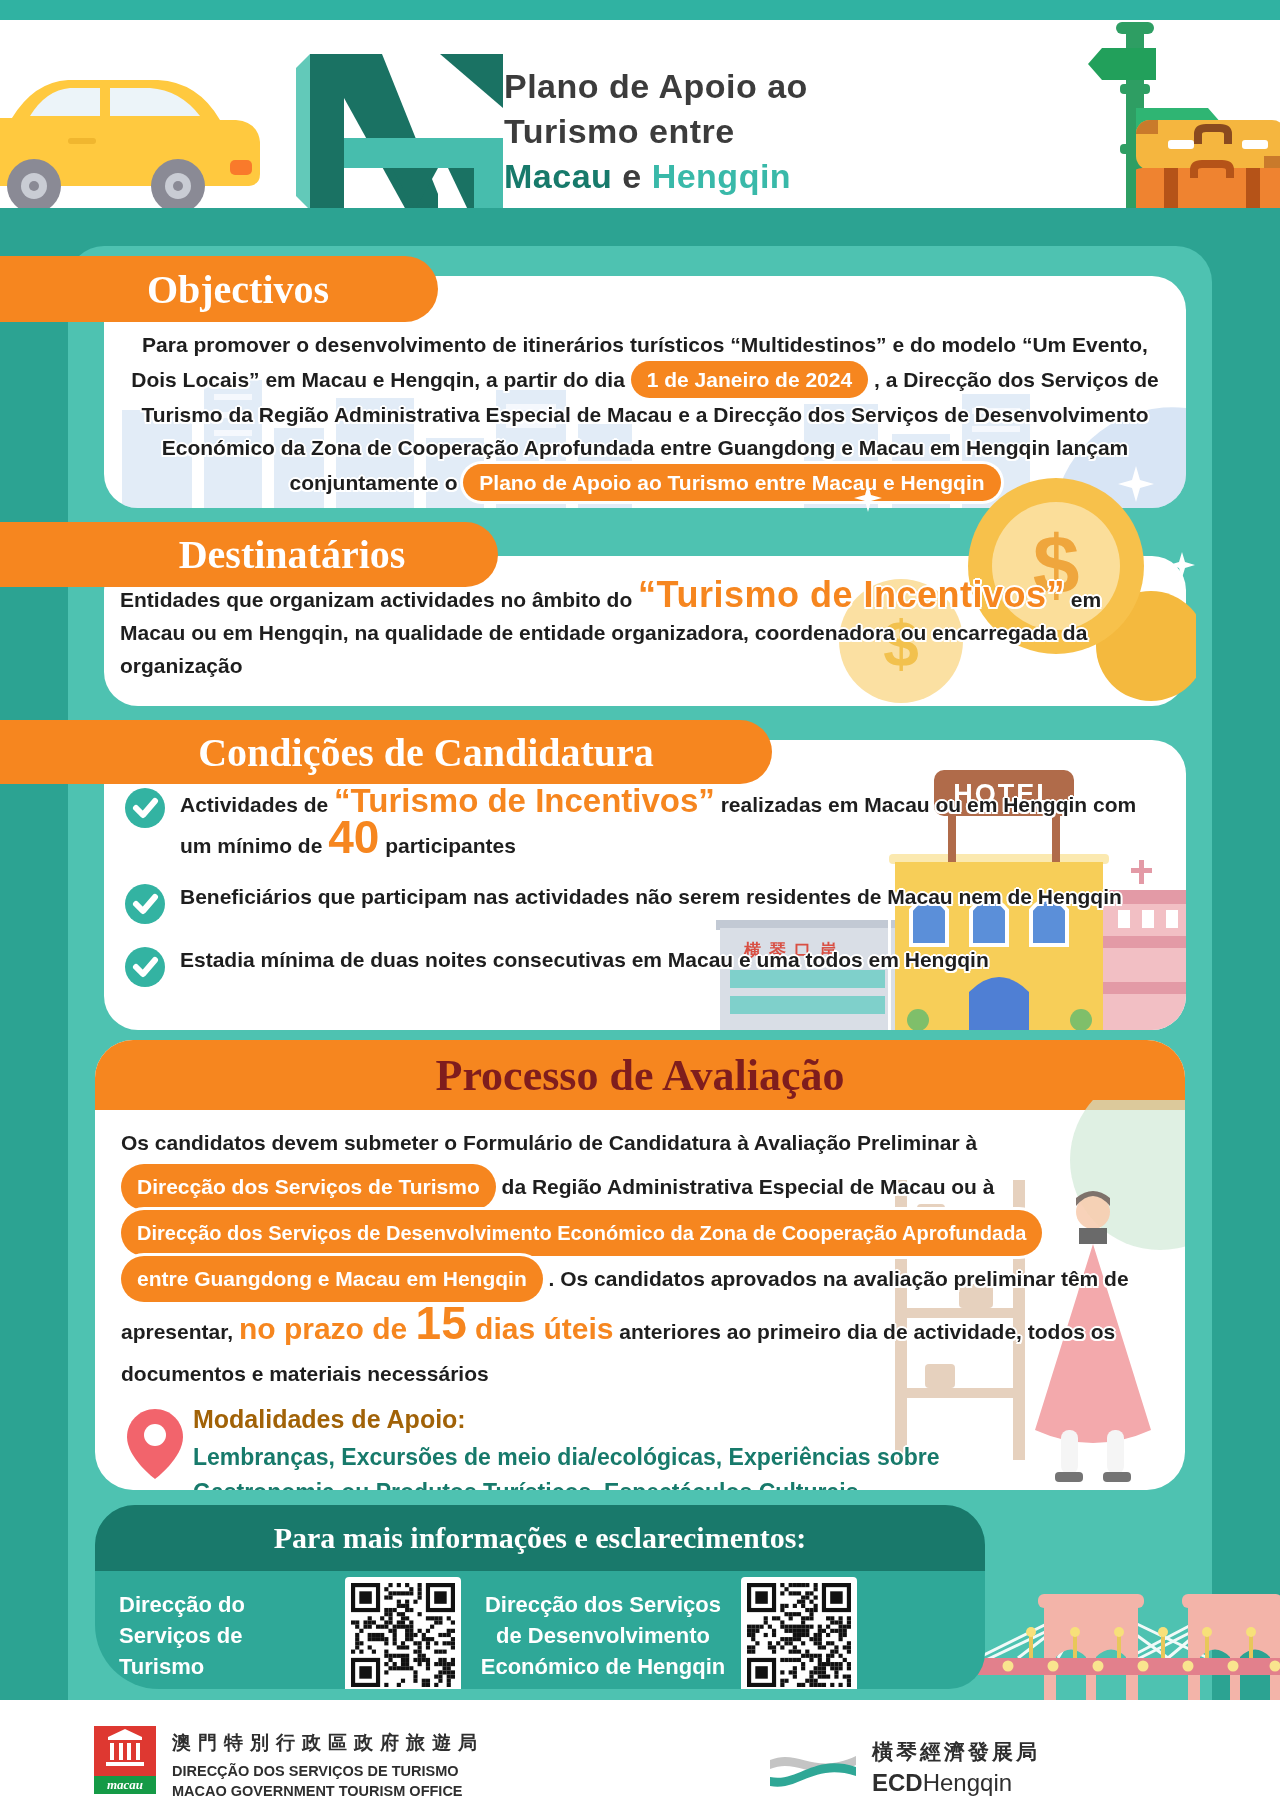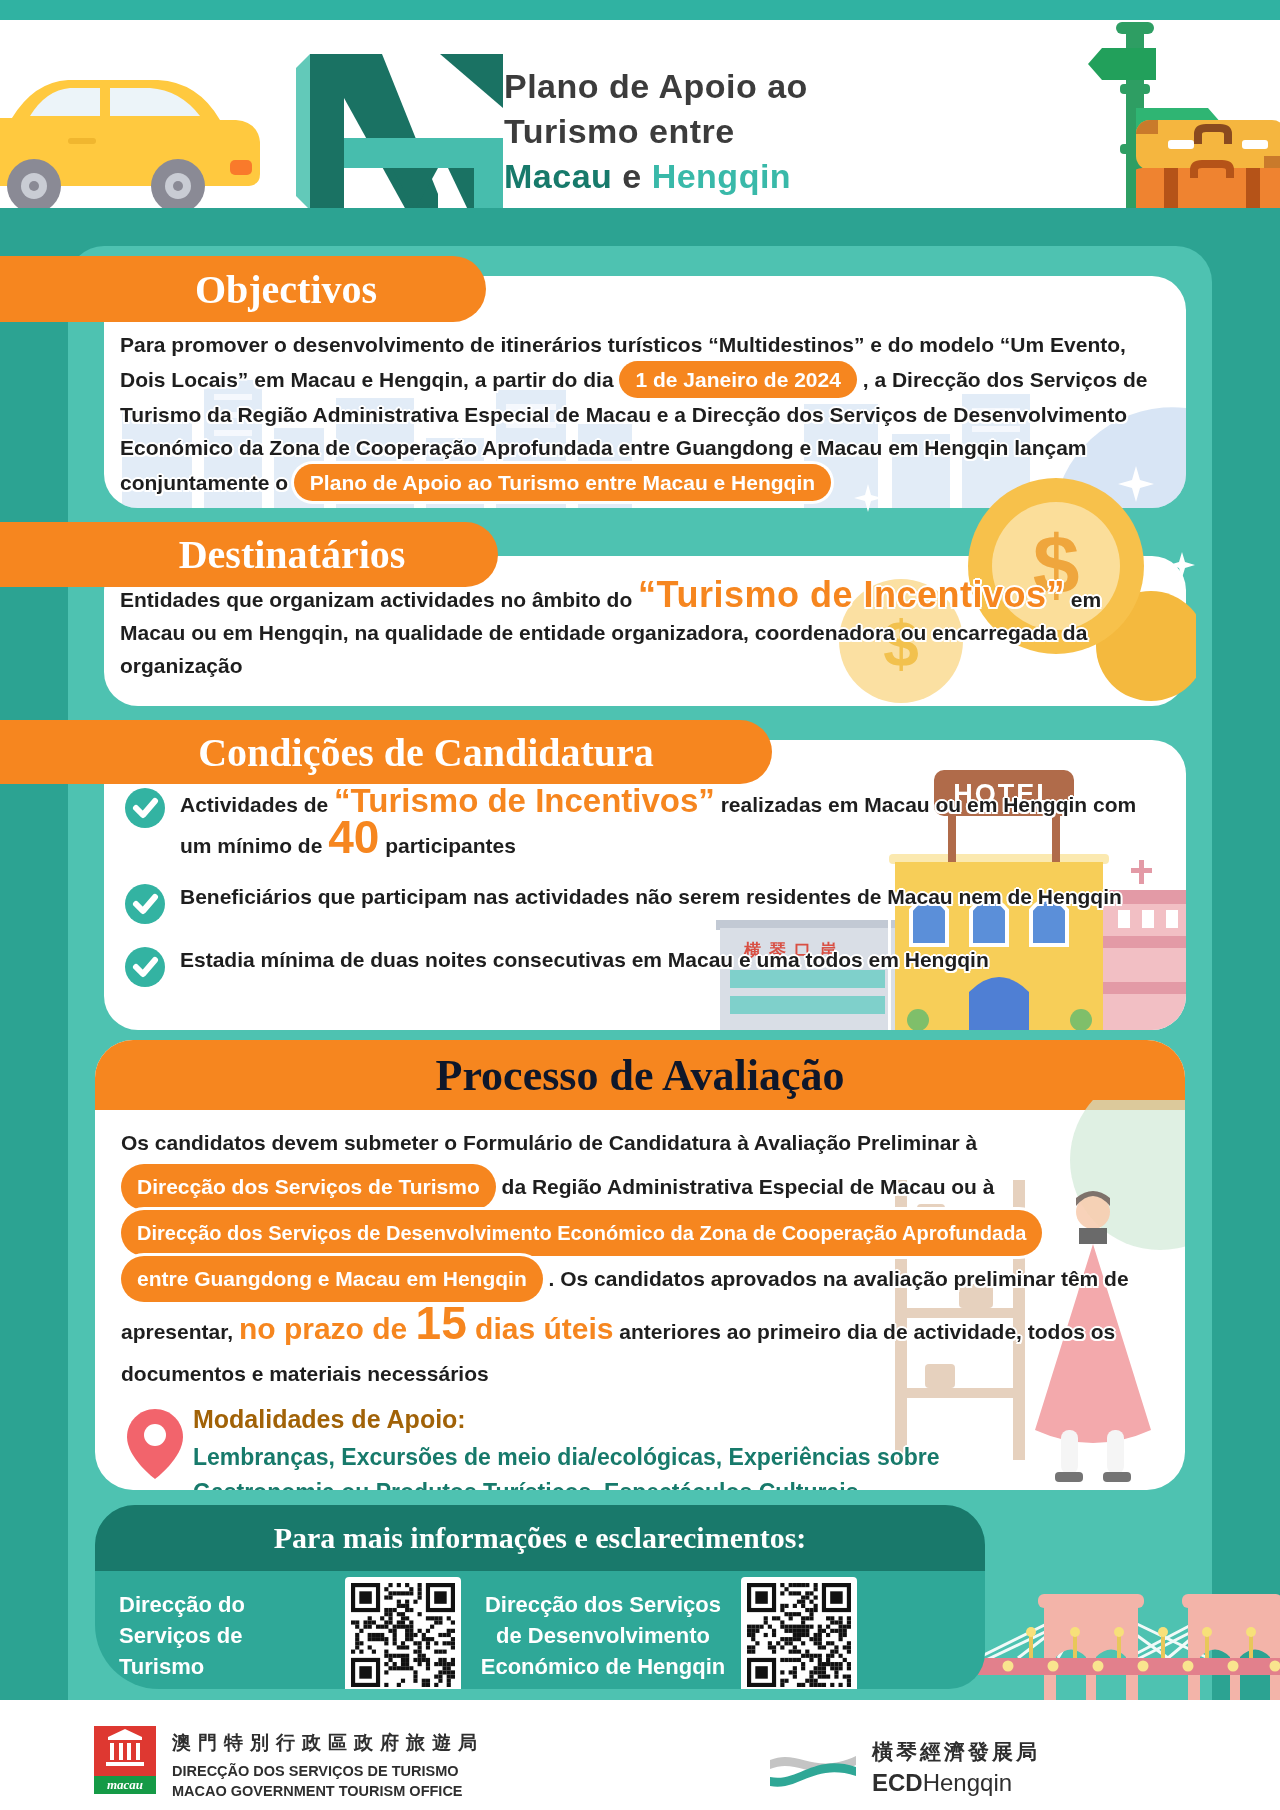--- a/index.html
+++ b/index.html
@@ -32,21 +32,21 @@
   .big-hl{font-size:36px;letter-spacing:.5px;}
   .decor{position:absolute;z-index:1;}
   .txt-layer{position:relative;z-index:3;}
   
   .cond-item{display:flex;align-items:flex-start;margin:0 18px 18px 20px;}
   .cond-item .ck{flex:0 0 42px;margin-top:3px;}
   .cond-item .ctext{padding-left:14px;}
   
   .processo{position:absolute;left:95px;top:1040px;width:1090px;height:450px;border-radius:38px;overflow:hidden;background:#fff;z-index:4;}
   .processo-header{height:70px;background:#F6861F;display:flex;align-items:center;justify-content:center;
-                   color:#0f172a;font-size:44px;font-weight:bold;}
+                   color:#7f1d1d;font-size:44px;font-weight:bold;}
   .processo-body{position:relative;padding:12px 26px 0 26px;}
   .proc-p{font-size:21px;font-weight:bold;color:#1E1E1E;line-height:42px;margin:0;position:relative;z-index:3;}
   .prazo{font-size:30px;color:#F6861F;font-weight:bold;}
   .num-big{font-size:46px;color:#F6861F;font-weight:bold;}
   .modalidades{display:flex;margin-top:10px;position:relative;z-index:3;}
   .modalidades .pin{flex:0 0 66px;padding-left:6px;padding-top:4px;}
   .mod-title{font-size:25px;font-weight:bold;color:#a16207;margin:0 0 6px 0;}
   .mod-text{font-size:23px;font-weight:bold;color:#177A6B;line-height:35px;max-width:800px;}
   
   .footer-card{position:absolute;left:95px;top:1505px;width:890px;height:184px;border-radius:40px 40px 36px 64px;
@@ -134,21 +134,21 @@
         <rect x="110" y="48" width="14" height="64" fill="#B55318"></rect>
         <path d="M58,58 L58,50 Q58,44 66,44 L86,44 Q94,44 94,50 L94,58" fill="none" stroke="#B55318" stroke-width="8"></path>
       </svg>
     </div>
   </div>
 
   <div class="teal-body">
     <div class="inner-panel"></div>
   </div>
 
-  <div class="sec-pill" style="top:256px;height:66px;width:400px;font-size:40px;padding-left:86px;">
+  <div class="sec-pill" style="top:256px;height:66px;width:400px;font-size:40px;padding-left:38px;">
     <span>Objectivos</span>
   </div>
   <div class="card" style="top:276px;height:232px;">
     <svg class="decor" style="left:0;bottom:0;opacity:.45;" width="1082" height="140" viewBox="0 0 1082 140" preserveAspectRatio="none">
       <g fill="#BFD4EE">
         <rect x="18" y="42" width="70" height="98"></rect>
           <rect x="100" y="12" width="58" height="128"></rect>
         <rect x="170" y="60" width="50" height="80"></rect>
           <rect x="232" y="30" width="78" height="110"></rect>
         <rect x="322" y="70" width="58" height="70"></rect>
@@ -162,21 +162,21 @@
       <g fill="#E8F0FA">
         <rect x="110" y="26" width="38" height="6"></rect>
           <rect x="110" y="44" width="38" height="6"></rect>
           <rect x="110" y="62" width="38" height="6"></rect>
         <rect x="402" y="36" width="50" height="6"></rect>
           <rect x="402" y="54" width="50" height="6"></rect>
         <rect x="868" y="40" width="48" height="6"></rect>
           <rect x="868" y="58" width="48" height="6"></rect>
       </g>
     </svg>
-    <div class="txt-layer btxt ot" style="padding:52px 16px 0 16px;">
+    <div class="txt-layer btxt ot" style="padding:52px 16px 0 16px;text-align:center;">
       <span>Para promover o desenvolvimento de itinerários turísticos “Multidestinos” e do modelo “Um Evento, Dois Locais” em Macau e Hengqin, a partir do dia </span><span class="pillword">1 de Janeiro de 2024</span><span> , a Direcção dos Serviços de Turismo da Região Administrativa Especial de Macau e a Direcção dos Serviços de Desenvolvimento Económico da Zona de Cooperação Aprofundada entre Guangdong e Macau em Hengqin lançam conjuntamente o </span><span class="pillword">Plano de Apoio ao Turismo entre Macau e Hengqin</span>
     </div>
   </div>
 
   <div class="card" style="top:556px;height:150px;overflow:visible;">
     <svg class="decor" style="right:-10px;top:-100px;" width="390" height="260" viewBox="0 0 390 260">
       <circle cx="345" cy="190" r="55" fill="#F4B93E"></circle>
       <circle cx="250" cy="110" r="88" fill="#F7C14B"></circle>
         <circle cx="250" cy="110" r="64" fill="#FBDE9A"></circle>
       <text x="250" y="138" font-size="84" font-weight="bold" text-anchor="middle" fill="#EFA63D">$</text>

